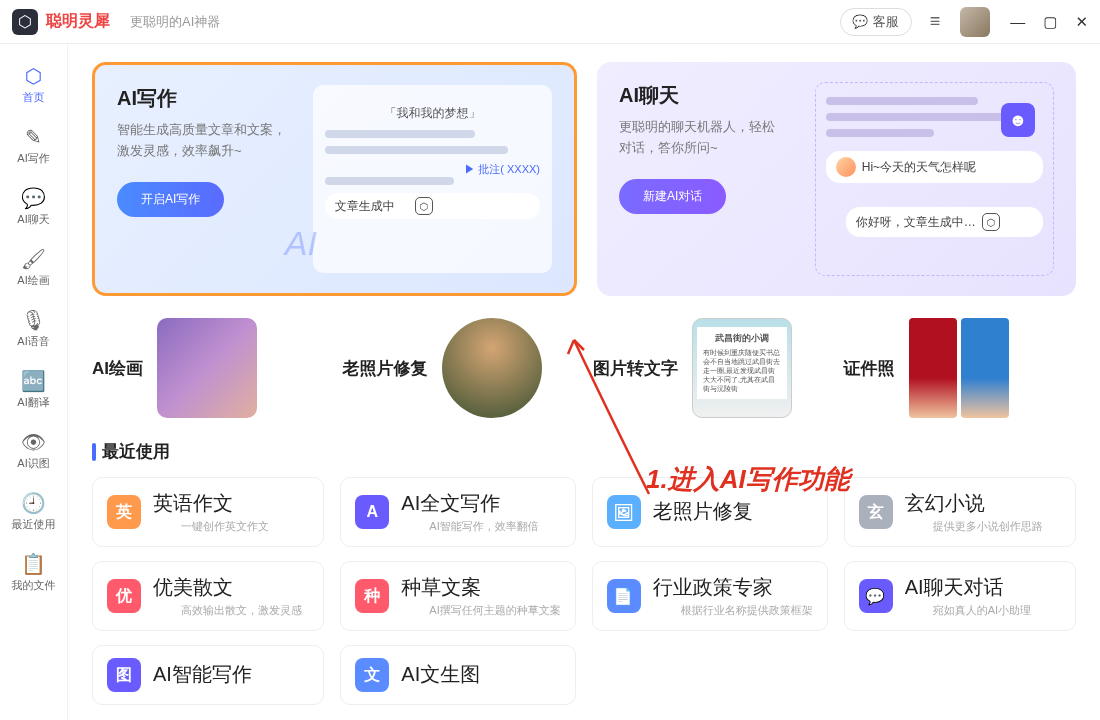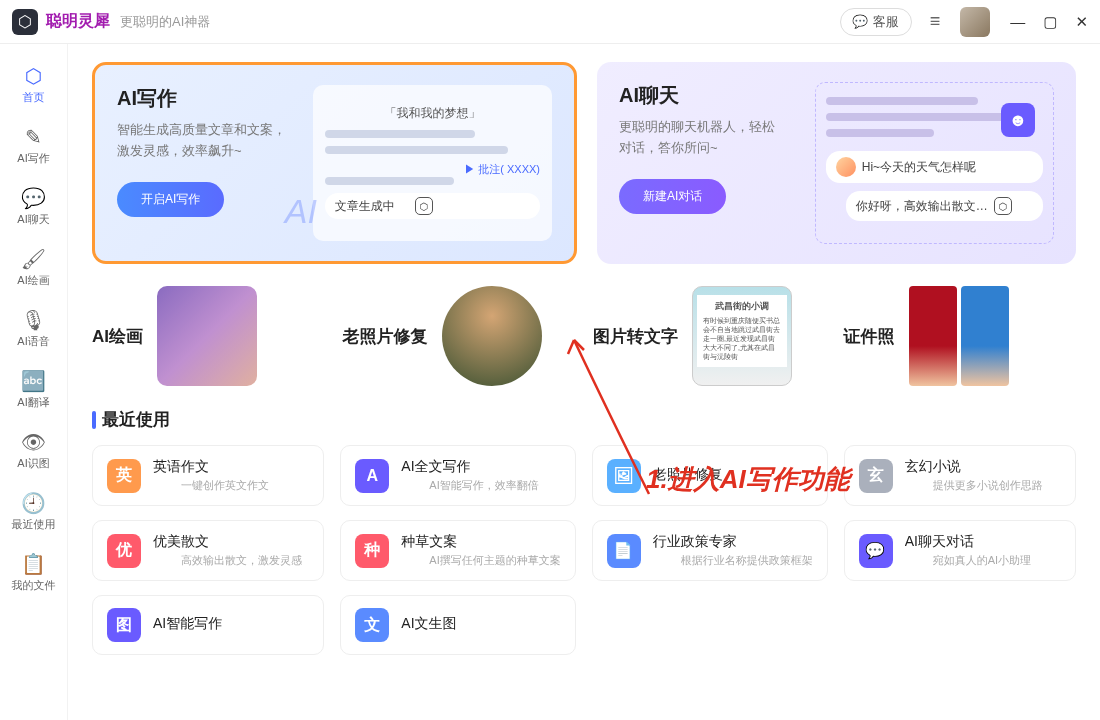--- a/index.html
+++ b/index.html
@@ -1,21 +1,21 @@
 <!DOCTYPE html>
 <html><head>
 <meta charset="utf-8">
 <style>
 * { margin: 0; padding: 0; box-sizing: border-box; font-family: -apple-system, "PingFang SC", "Microsoft YaHei", sans-serif; }
 body { width: 1100px; height: 720px; background: #fff; overflow: hidden; }
 
 
 .titlebar { height: 44px; display: flex; align-items: center; padding: 0 12px; border-bottom: 1px solid #eee; }
 .logo-icon { width: 26px; height: 26px; background: #2b2f3a; border-radius: 6px; display: flex; align-items: center; justify-content: center; color: #fff; font-size: 16px; margin-right: 8px; }
-.app-title { font-size: 16px; font-weight: 600; color: #a21caf; margin-right: 10px; }
+.app-title { font-size: 16px; font-weight: 600; color: #ef4444; margin-right: 20px; }
 .app-subtitle { font-size: 13px; color: #999; }
 .titlebar-spacer { flex: 1; }
 .support-btn { display: flex; align-items: center; gap: 4px; border: 1px solid #ddd; border-radius: 14px; padding: 4px 12px; font-size: 13px; color: #555; margin-right: 10px; }
 .hamburger { font-size: 18px; color: #666; padding: 0 8px; cursor: pointer; }
 .avatar { width: 30px; height: 30px; border-radius: 6px; background: linear-gradient(135deg,#c4b8a8,#8a7860); margin: 0 12px; }
 .win-controls { display: flex; gap: 18px; margin-left: 8px; }
 .win-btn { font-size: 15px; color: #333; cursor: pointer; }
 
 
 .main { display: flex; height: calc(720px - 44px); }
@@ -40,21 +40,21 @@
 .hero-btn.blue { background: linear-gradient(90deg,#4a8bff,#5a6bff); }
 .hero-btn.purple { background: linear-gradient(90deg,#7a6bff,#8a5bff); }
 .hero-preview { flex: 1; background: rgba(255,255,255,0.7); border-radius: 10px; padding: 12px; position: relative; font-size: 12px; }
 .preview-line { height: 8px; background: #d0d7e8; border-radius: 4px; margin-bottom: 8px; }
 .preview-label { font-size: 12px; color: #555; text-align: center; margin: 8px 0; }
 .preview-note { font-size: 11px; color: #4a6bff; text-align: right; }
 .preview-status { display: flex; align-items: center; gap: 20px; background: #fff; border-radius: 14px; padding: 4px 10px; font-size: 12px; color: #444; margin-top: 6px; }
 .preview-badge { width:18px;height:18px;border:1.5px solid #555;border-radius:5px;display:inline-flex;align-items:center;justify-content:center;font-size:10px; }
 .ai-watermark { position:absolute; left:-28px; bottom:10px; font-size:34px; font-weight:400; color:rgba(90,120,255,0.35); font-style:italic; }
 
-.chat-bubble { background:#fff; border-radius:14px; padding:6px 10px; font-size:12px; color:#444; display:flex; align-items:center; gap:6px; margin-bottom:8px; }
+.chat-bubble { background:#fff; border-radius:14px; padding:6px 10px; font-size:12px; color:#444; display:flex; align-items:center; gap:6px; margin-bottom:24px; }
 .chat-avatar { width:20px;height:20px;border-radius:50%;background:linear-gradient(135deg,#ffd4a0,#ff9060); }
 .chat-fab { position:absolute; top:20px; right:18px; width:34px; height:34px; border-radius:8px; background:#6a5bff; color:#fff; display:flex; align-items:center; justify-content:center; font-size:18px; }
 
 
 .tile-row { display: flex; gap: 18px; margin-bottom: 22px; }
 .tile { flex: 1; display: flex; align-items: center; gap: 14px; }
 .tile-title { font-size: 17px; font-weight: 700; color: #222; }
 .tile-img { width: 100px; height: 100px; border-radius: 10px; flex-shrink: 0; }
 .tile-img.draw { background: linear-gradient(135deg,#8a6bc0,#c090d0,#e0b0a0); position:relative; }
 .tile-img.photo { background: radial-gradient(circle at 50% 30%,#d4a574,#3a5030); border-radius:50%; position:relative; }
@@ -67,21 +67,21 @@
 
 
 .section-header { display: flex; align-items: center; gap: 6px; margin-bottom: 14px; }
 .section-bar { width: 4px; height: 18px; background: #4a6bff; border-radius: 2px; }
 .section-title { font-size: 17px; font-weight: 700; color: #222; }
 
 .recent-grid { display: grid; grid-template-columns: repeat(4, 1fr); gap: 14px 16px; }
 .recent-item { border: 1px solid #eee; border-radius: 10px; padding: 12px 14px; display: flex; align-items: center; gap: 12px; cursor: pointer; }
 .recent-icon { width: 34px; height: 34px; border-radius: 8px; display: flex; align-items: center; justify-content: center; color: #fff; font-size: 16px; font-weight: 700; flex-shrink: 0; }
 .recent-text { flex: 1; overflow: hidden; }
-.recent-title { font-size: 14px; color: #222; font-weight: 500; margin-bottom: 2px; }
+.recent-title { font-size: 20px; color: #222; font-weight: 500; margin-bottom: 2px; }
 .recent-desc { font-size: 11px; color: #aaa; white-space: nowrap; overflow: hidden; text-overflow: ellipsis; margin-left: 28px; }
 
 
 .annotation-arrow { position:absolute; left:486px; top:290px; width:140px; height:170px; pointer-events:none; }
 .annotation-text { position:absolute; left:578px; top:418px; font-size:26px; font-weight:600; color:#e03020; font-style:italic; pointer-events:none; }
 </style>
 </head>
 <body>
 
 <div class="titlebar">
@@ -181,21 +181,21 @@
         <div class="hero-preview" style="background:transparent;border:1px dashed #c0b8ff;padding:14px 10px;">
           <div class="chat-fab">☻</div>
           <div class="preview-line" style="width:70%;background:#c8c0e8;"></div>
           <div class="preview-line" style="width:85%;background:#c8c0e8;"></div>
           <div class="preview-line" style="width:50%;background:#c8c0e8;margin-bottom:14px;"></div>
           <div class="chat-bubble">
             <span class="chat-avatar"></span>
             <span>Hi~今天的天气怎样呢</span>
           </div>
           <div class="chat-bubble" style="margin-left:20px;">
-            <span>你好呀，高效输出散文…</span>
+            <span>你好呀，文章生成中…</span>
             <span class="preview-badge">⬡</span>
           </div>
         </div>
       </div>
     </div>
 
     <svg class="annotation-arrow">
       <path d="M 95 160 Q 60 90 20 6" stroke="#e03020" stroke-width="2.5" fill="none"></path>
       <path d="M 20 6 L 14 20 M 20 6 L 30 16" stroke="#e03020" stroke-width="2.5" fill="none"></path>
     </svg>

